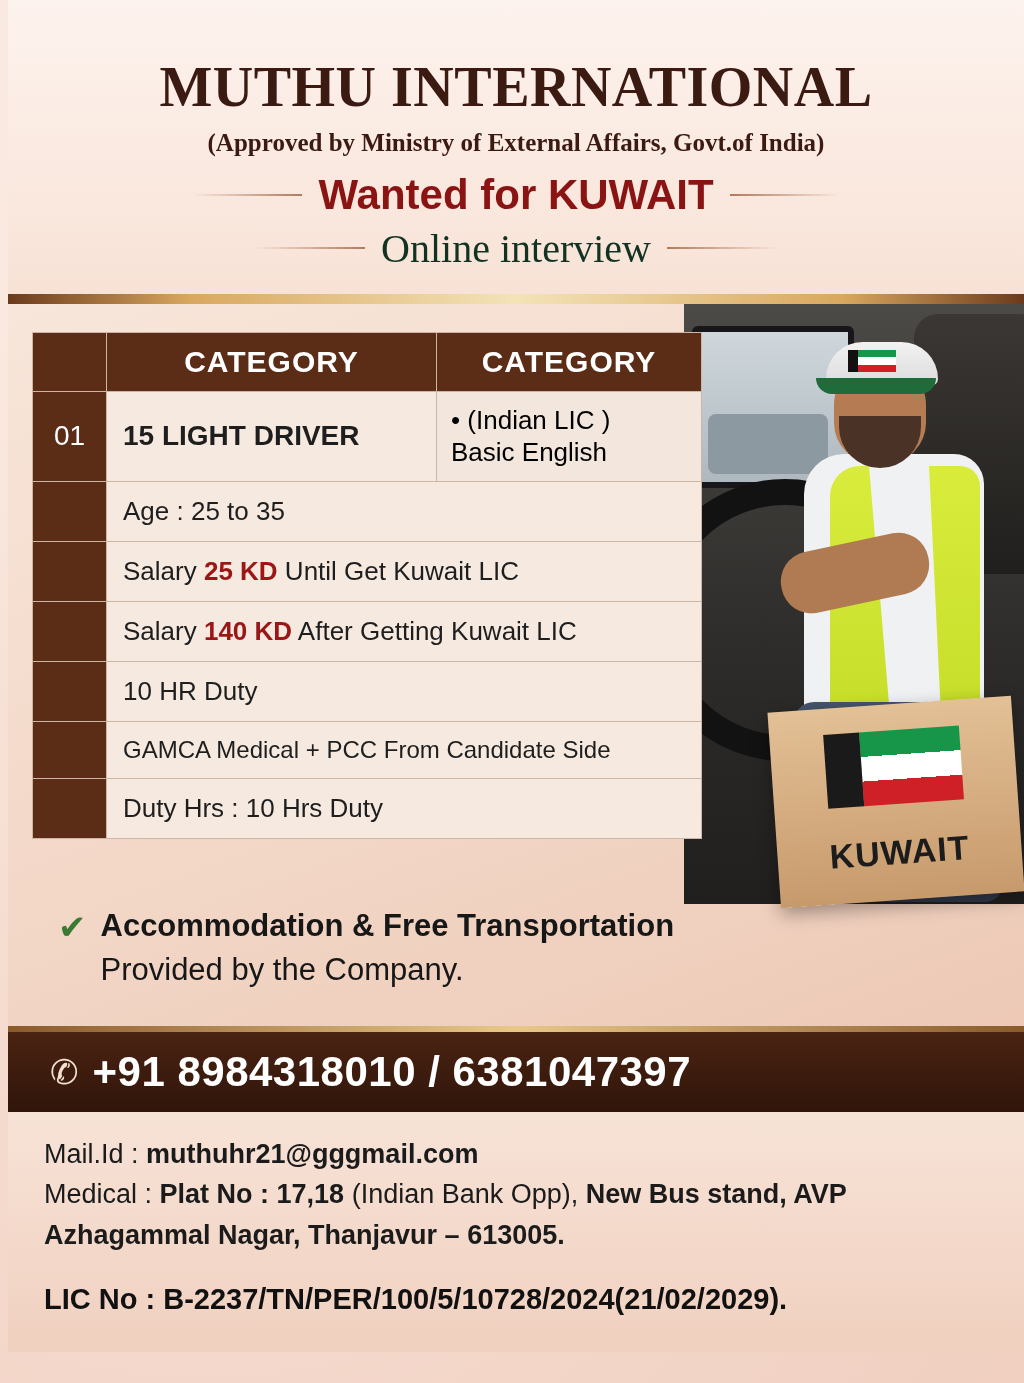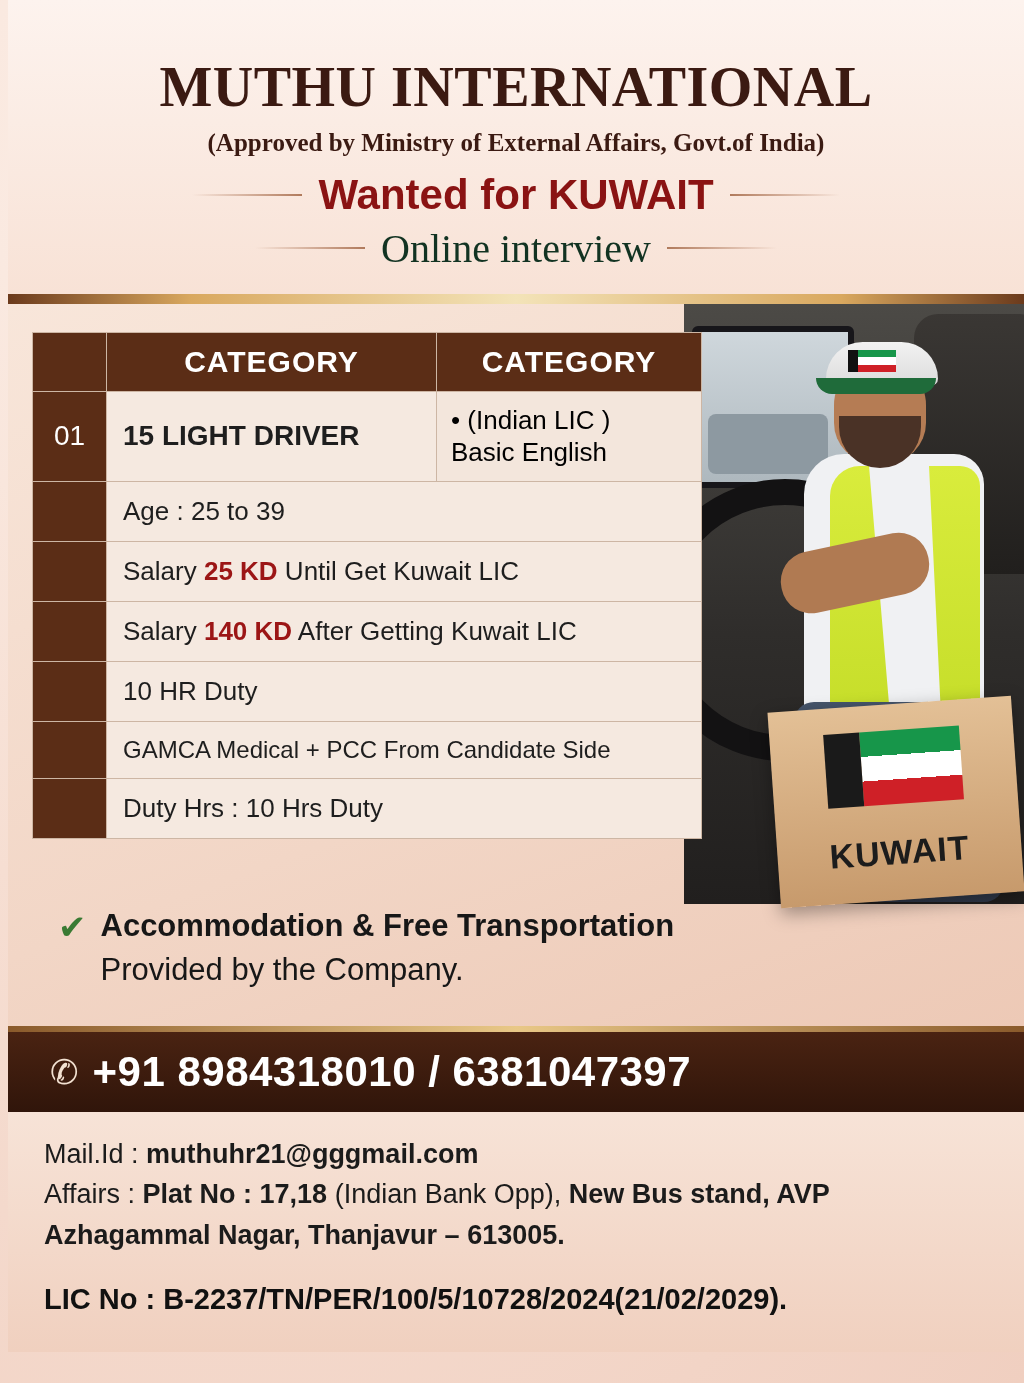--- a/index.html
+++ b/index.html
@@ -445,21 +445,21 @@
           <td class="idx-cell">01</td>
           <td class="cell bold">15 LIGHT DRIVER</td>
           <td class="details-cell">
             <div>• (Indian LIC )</div>
             <div>Basic English</div>
           </td>
         </tr>
         <tr>
           <td class="idx-blank"></td>
           <td class="cell" colspan="2">
-            <span>Age : 25 to 39</span><span class="hl"></span><span></span>
+            <span>Age : 25 to 35</span><span class="hl"></span><span></span>
           </td>
         </tr>
         <tr>
           <td class="idx-blank"></td>
           <td class="cell" colspan="2">
             <span>Salary </span><span class="hl">25 KD</span><span> Until Get Kuwait LIC</span>
           </td>
         </tr>
         <tr>
           <td class="idx-blank"></td>
@@ -504,20 +504,20 @@
     <span class="phone-icon">✆</span>
     <span class="phone-number">+91 8984318010 / 6381047397</span>
   </div>
 
   <div class="footer">
     <div class="line">
       <span>Mail.Id :</span>
       <span class="b">muthuhr21@gggmail.com</span>
     </div>
     <div class="line">
-      <span>Affairs :</span>
+      <span>Medical :</span>
       <span class="b">Plat No : 17,18</span><span> (Indian Bank Opp), </span><span class="b">New Bus stand, AVP</span>
     </div>
     <div class="line b">Azhagammal Nagar, Thanjavur – 613005.</div>
     <div class="lic">LIC No : B-2237/TN/PER/100/5/10728/2024(21/02/2029).</div>
   </div>
 
 </div>
 
 </body></html>

